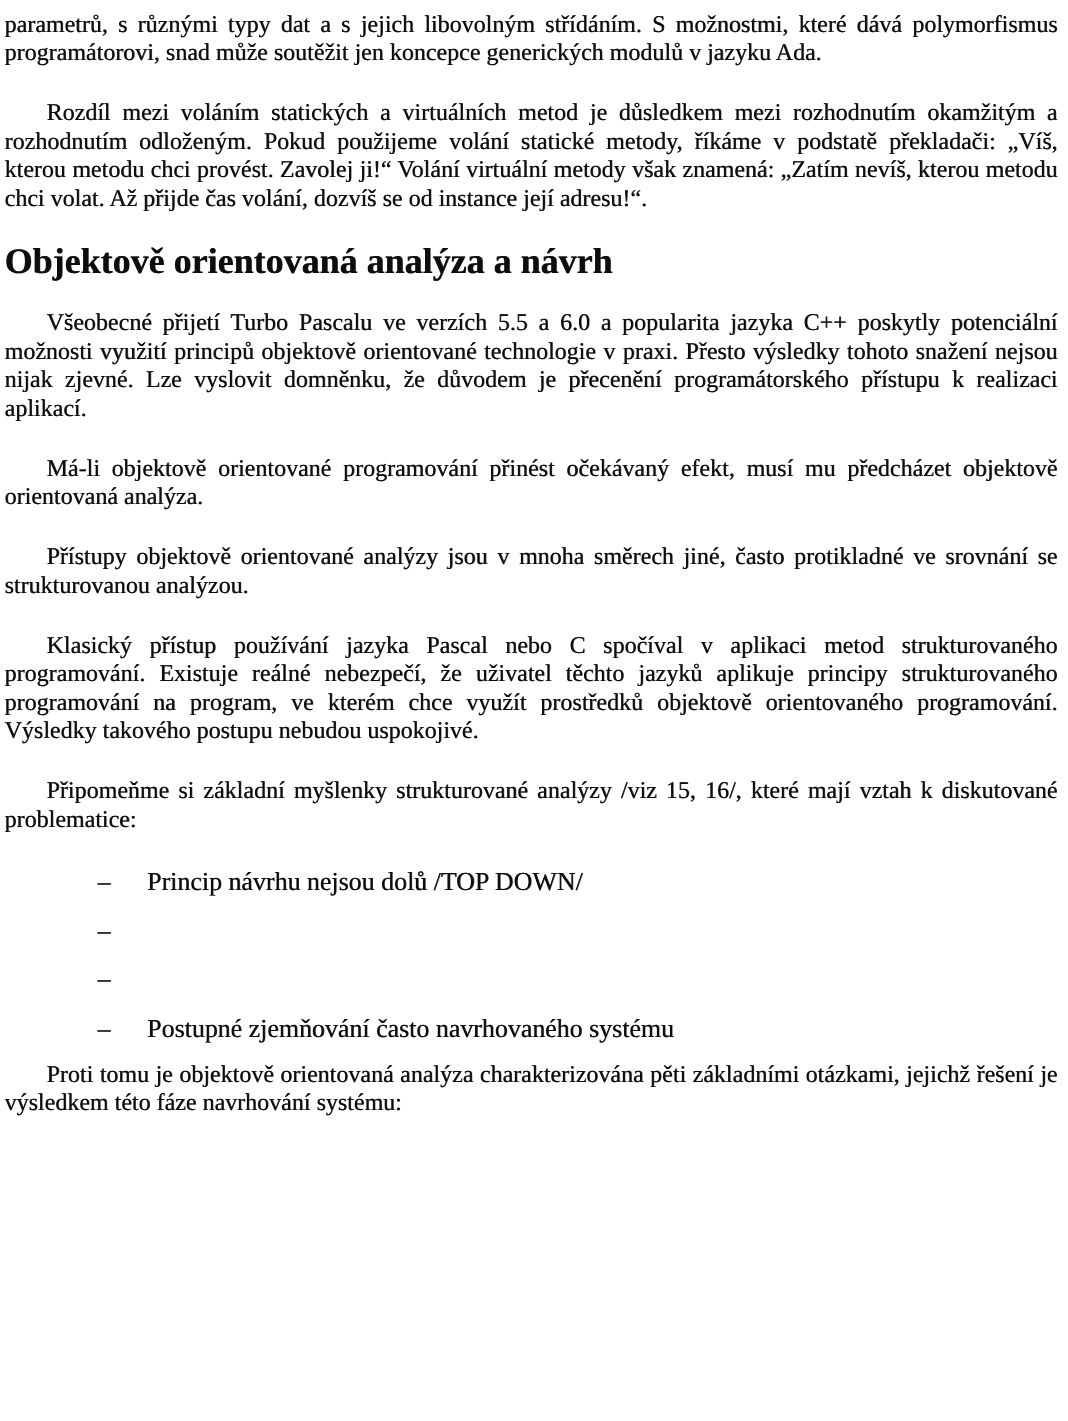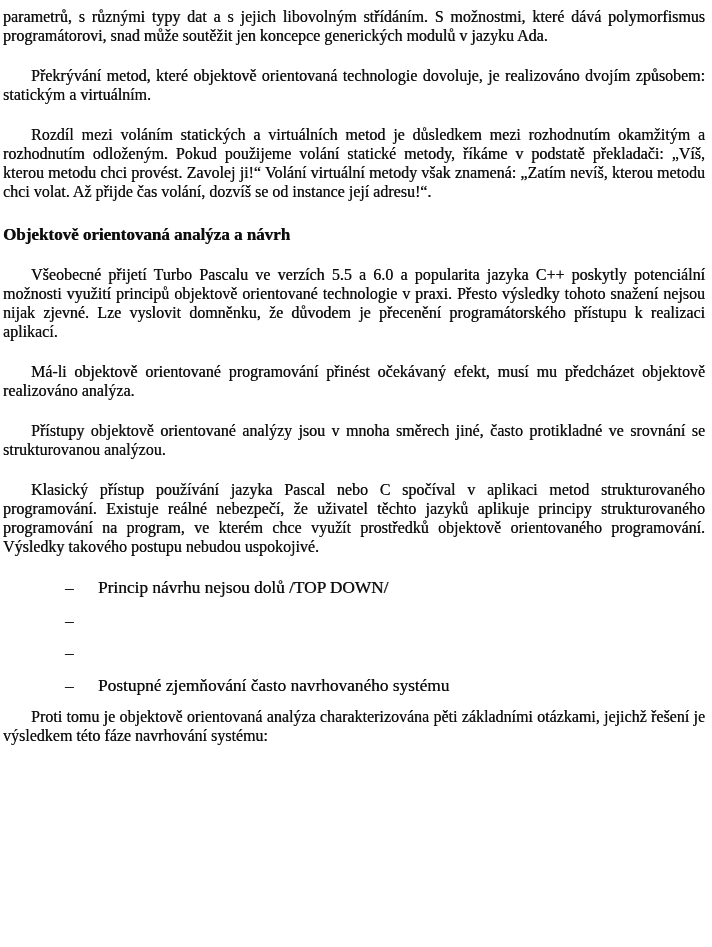--- a/index.html
+++ b/index.html
@@ -19,21 +19,21 @@
     font-size: 16px;
     line-height: 19px;
     text-align: justify;
     margin: 0 0 21px 0;
     text-indent: 28px;
     text-shadow: 0.35px 0.2px 0 rgba(0,0,0,0.72);
   }
   .para.first { text-indent: 0; }
   .para.last { margin-bottom: 0; }
   .heading {
-    font-size: 17px;
+    font-size: 24px;
     font-weight: bold;
     line-height: 25px;
     margin: 9px 0 18px 0;
     text-shadow: 0.4px 0.25px 0 rgba(0,0,0,0.8);
   }
   .blist { margin: 0 0 10px 0; }
   .blist-item {
     display: grid;
     grid-template-columns: 33px 1fr;
     padding-left: 62px;
@@ -45,34 +45,34 @@
   }
   .blist-item .marker { text-align: left; }
 </style>
 </head>
 <body>
 
 <div class="page">
 
   <p class="para first">parametrů, s různými typy dat a s jejich libovolným střídáním. S možnostmi, které dává polymorfismus programátorovi, snad může soutěžit jen koncepce generických modulů v jazyku Ada.</p>
 
-  <p class="para">Překrývání metod, které objektově orientovaná technologie dovoluje, je realizováno dvojím způsobem: statickým a virtuálním.</p>
 
   <p class="para">Rozdíl mezi voláním statických a virtuálních metod je důsledkem mezi rozhodnutím okamžitým a rozhodnutím odloženým. Pokud použijeme volání statické metody, říkáme v podstatě překladači: „Víš, kterou metodu chci provést. Zavolej ji!“ Volání virtuální metody však znamená: „Zatím nevíš, kterou metodu chci volat. Až přijde čas volání, dozvíš se od instance její adresu!“.</p>
 
   <h1 class="heading">Objektově orientovaná analýza a návrh</h1>
 
   <p class="para">Všeobecné přijetí Turbo Pascalu ve verzích 5.5 a 6.0 a popularita jazyka C++ poskytly potenciální možnosti využití principů objektově orientované technologie v praxi. Přesto výsledky tohoto snažení nejsou nijak zjevné. Lze vyslovit domněnku, že důvodem je přecenění programátorského přístupu k realizaci aplikací.</p>
 
-  <p class="para">Má-li objektově orientované programování přinést očekávaný efekt, musí mu předcházet objektově realizováno analýza.</p>
+  <p class="para">Má-li objektově orientované programování přinést očekávaný efekt, musí mu předcházet objektově orientovaná analýza.</p>
 
   <p class="para">Přístupy objektově orientované analýzy jsou v mnoha směrech jiné, často protikladné ve srovnání se strukturovanou analýzou.</p>
 
   <p class="para">Klasický přístup používání jazyka Pascal nebo C spočíval v aplikaci metod strukturovaného programování. Existuje reálné nebezpečí, že uživatel těchto jazyků aplikuje principy strukturovaného programování na program, ve kterém chce využít prostředků objektově orientovaného programování. Výsledky takového postupu nebudou uspokojivé.</p>
 
+  <p class="para">Připomeňme si základní myšlenky strukturované analýzy /viz 15, 16/, které mají vztah k diskutované problematice:</p>
 
   <div class="blist">
     <div class="blist-item">
       <span class="marker">–</span>
       <span class="text">Princip návrhu nejsou dolů /TOP DOWN/</span>
     </div>
     <div class="blist-item">
       <span class="marker">–</span>
     </div>
     <div class="blist-item">

